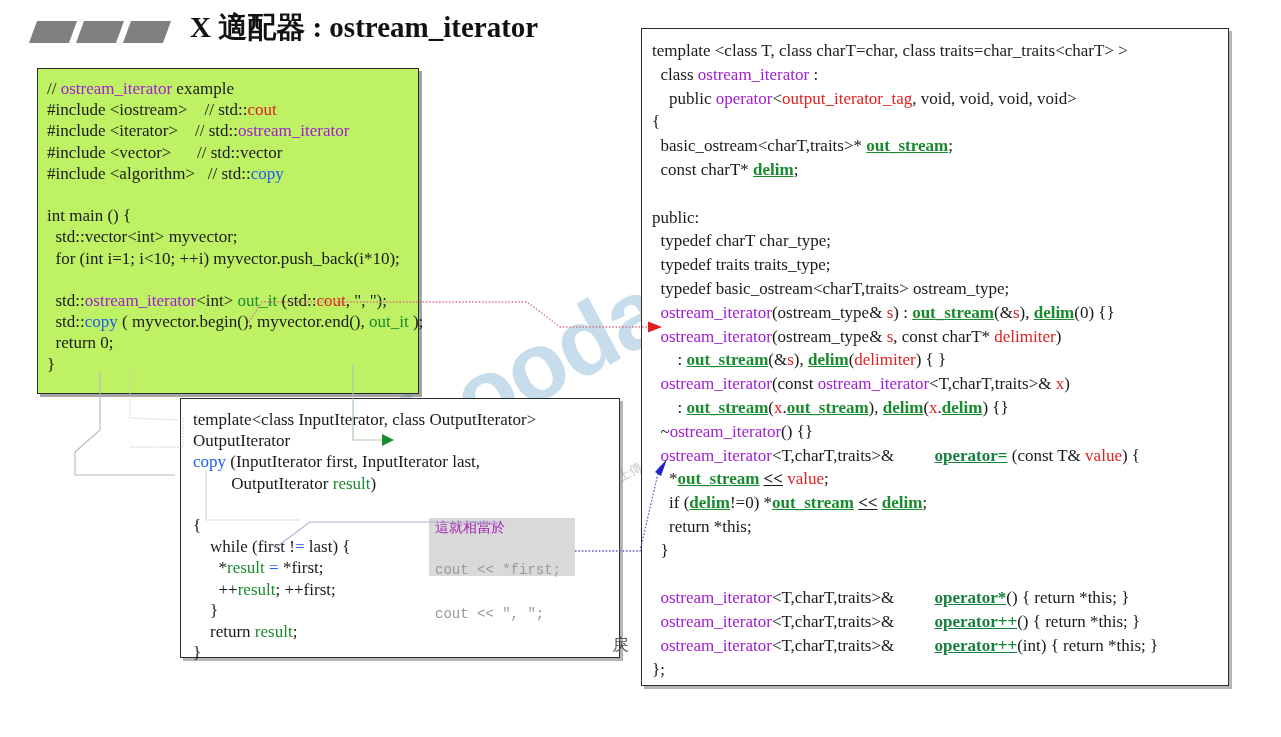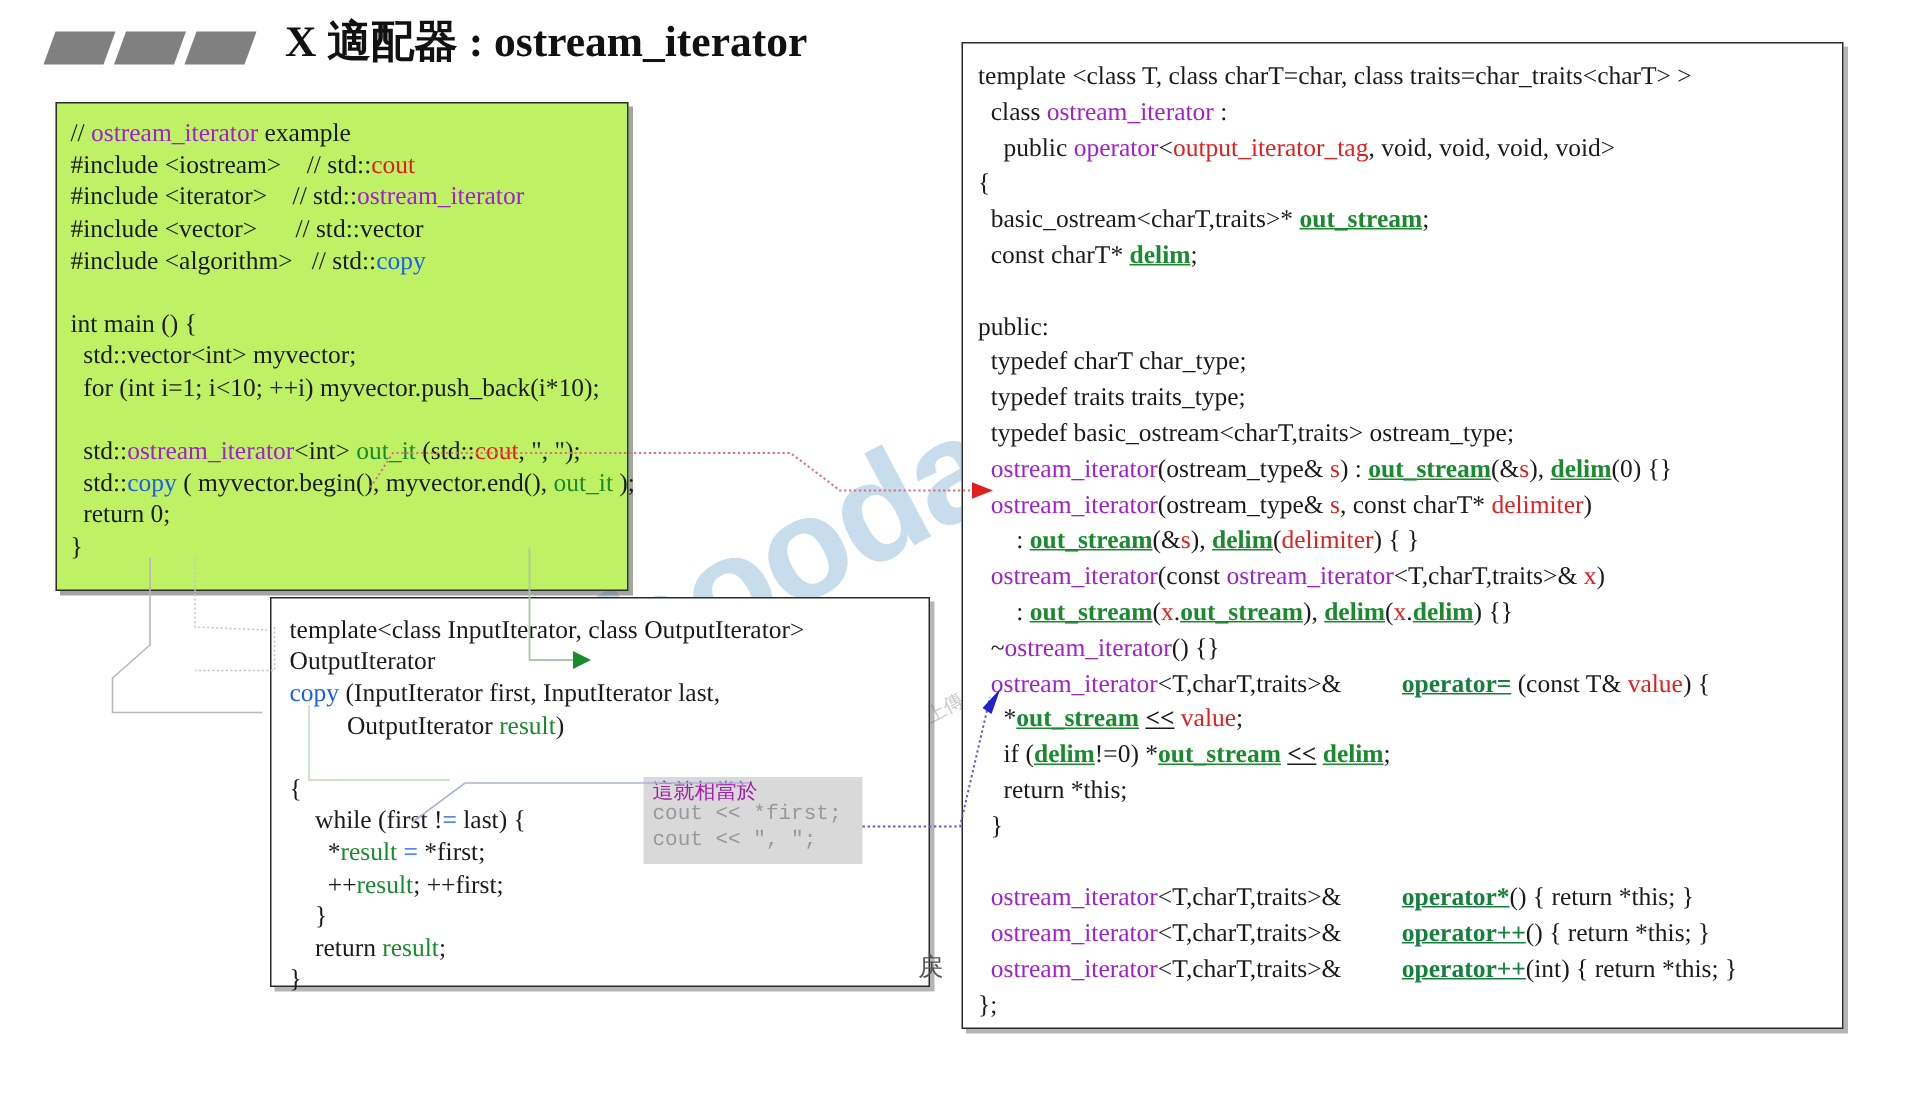--- a/index.html
+++ b/index.html
@@ -101,21 +101,21 @@
     z-index:7;
     padding:1px 0 0 6px;
     box-sizing:border-box;
   }
   #ann .cjk{
     font-family:"Liberation Sans","DejaVu Sans",sans-serif;
     font-size:14px;color:#a21caf;line-height:16px;white-space:pre;
   }
   #ann .mono{
     font-family:"Liberation Mono","DejaVu Sans Mono",monospace;
-    font-size:14px;color:#999;line-height:17px;white-space:pre;
+    font-size:14px;color:#999;line-height:17px;white-space:pre;margin-top:27px;
   }
 
   
   .c-red{color:#e02020;}
   .c-green{color:#1a8a2e;}
   .c-purple{color:#a020d0;}
   .c-blue{color:#1a5ef0;}
   .c-navy{color:#15803d;margin-left:36px;}
   .b{font-weight:bold;text-decoration:underline;}
 

